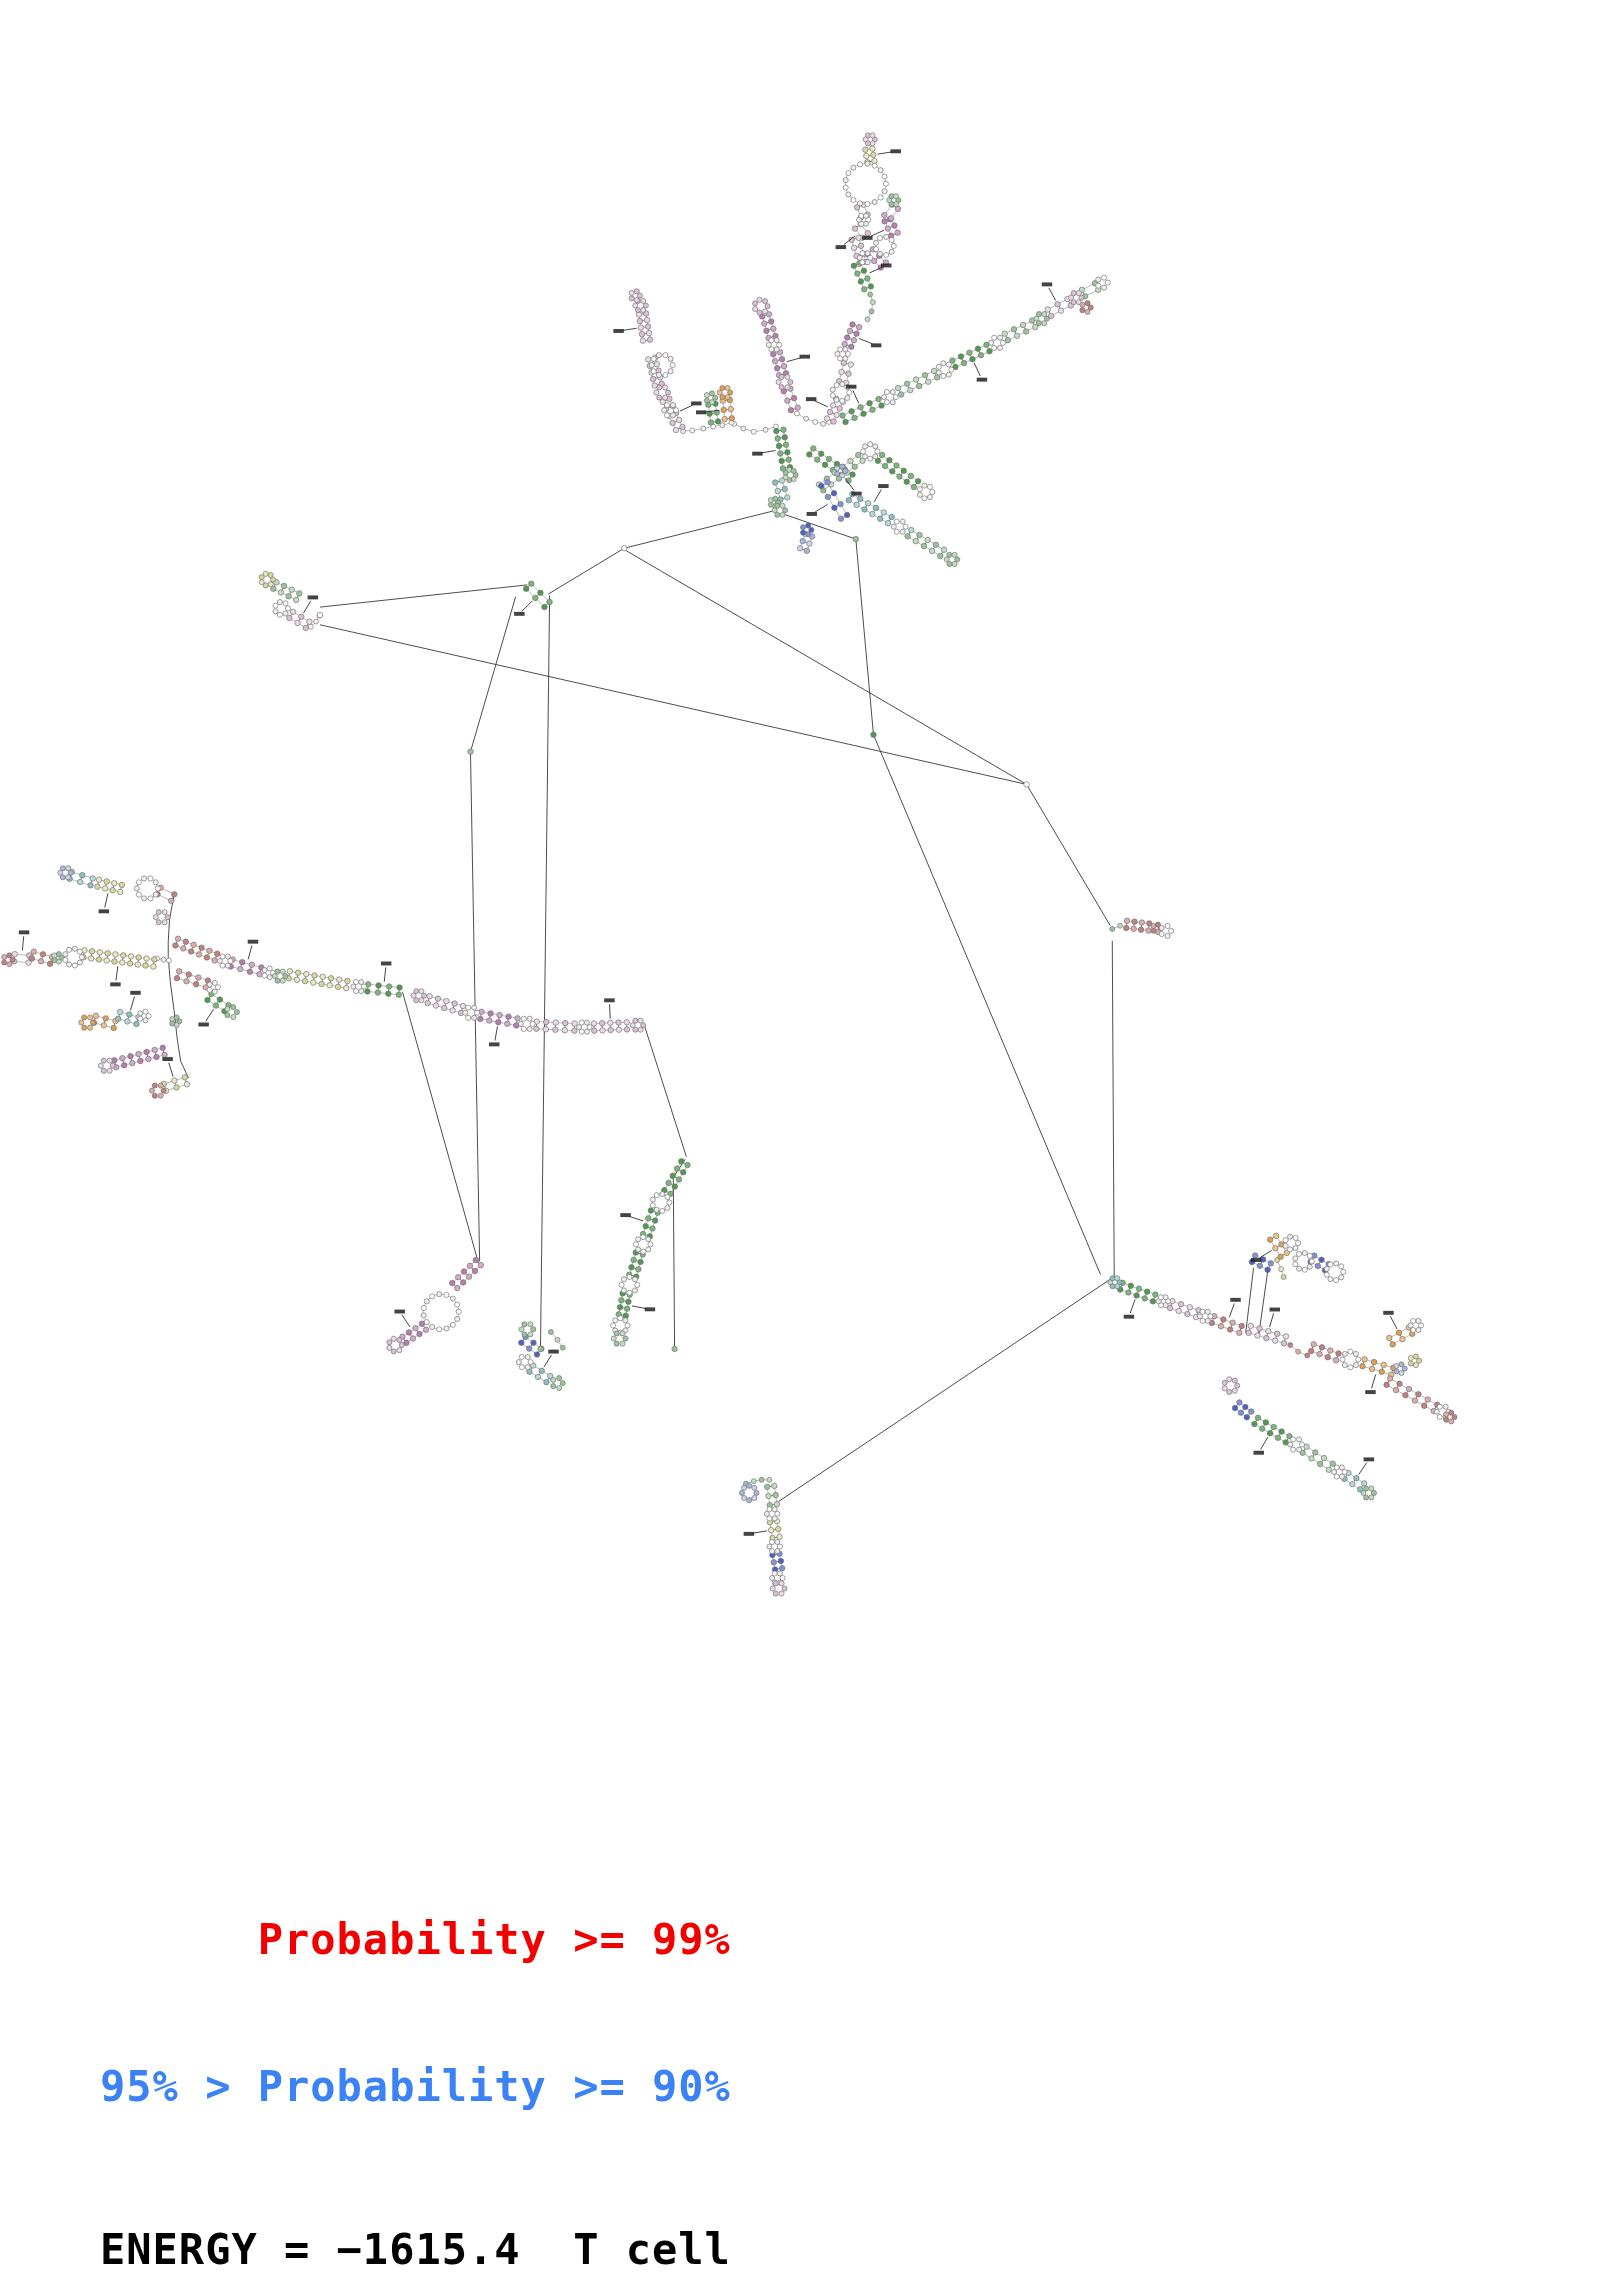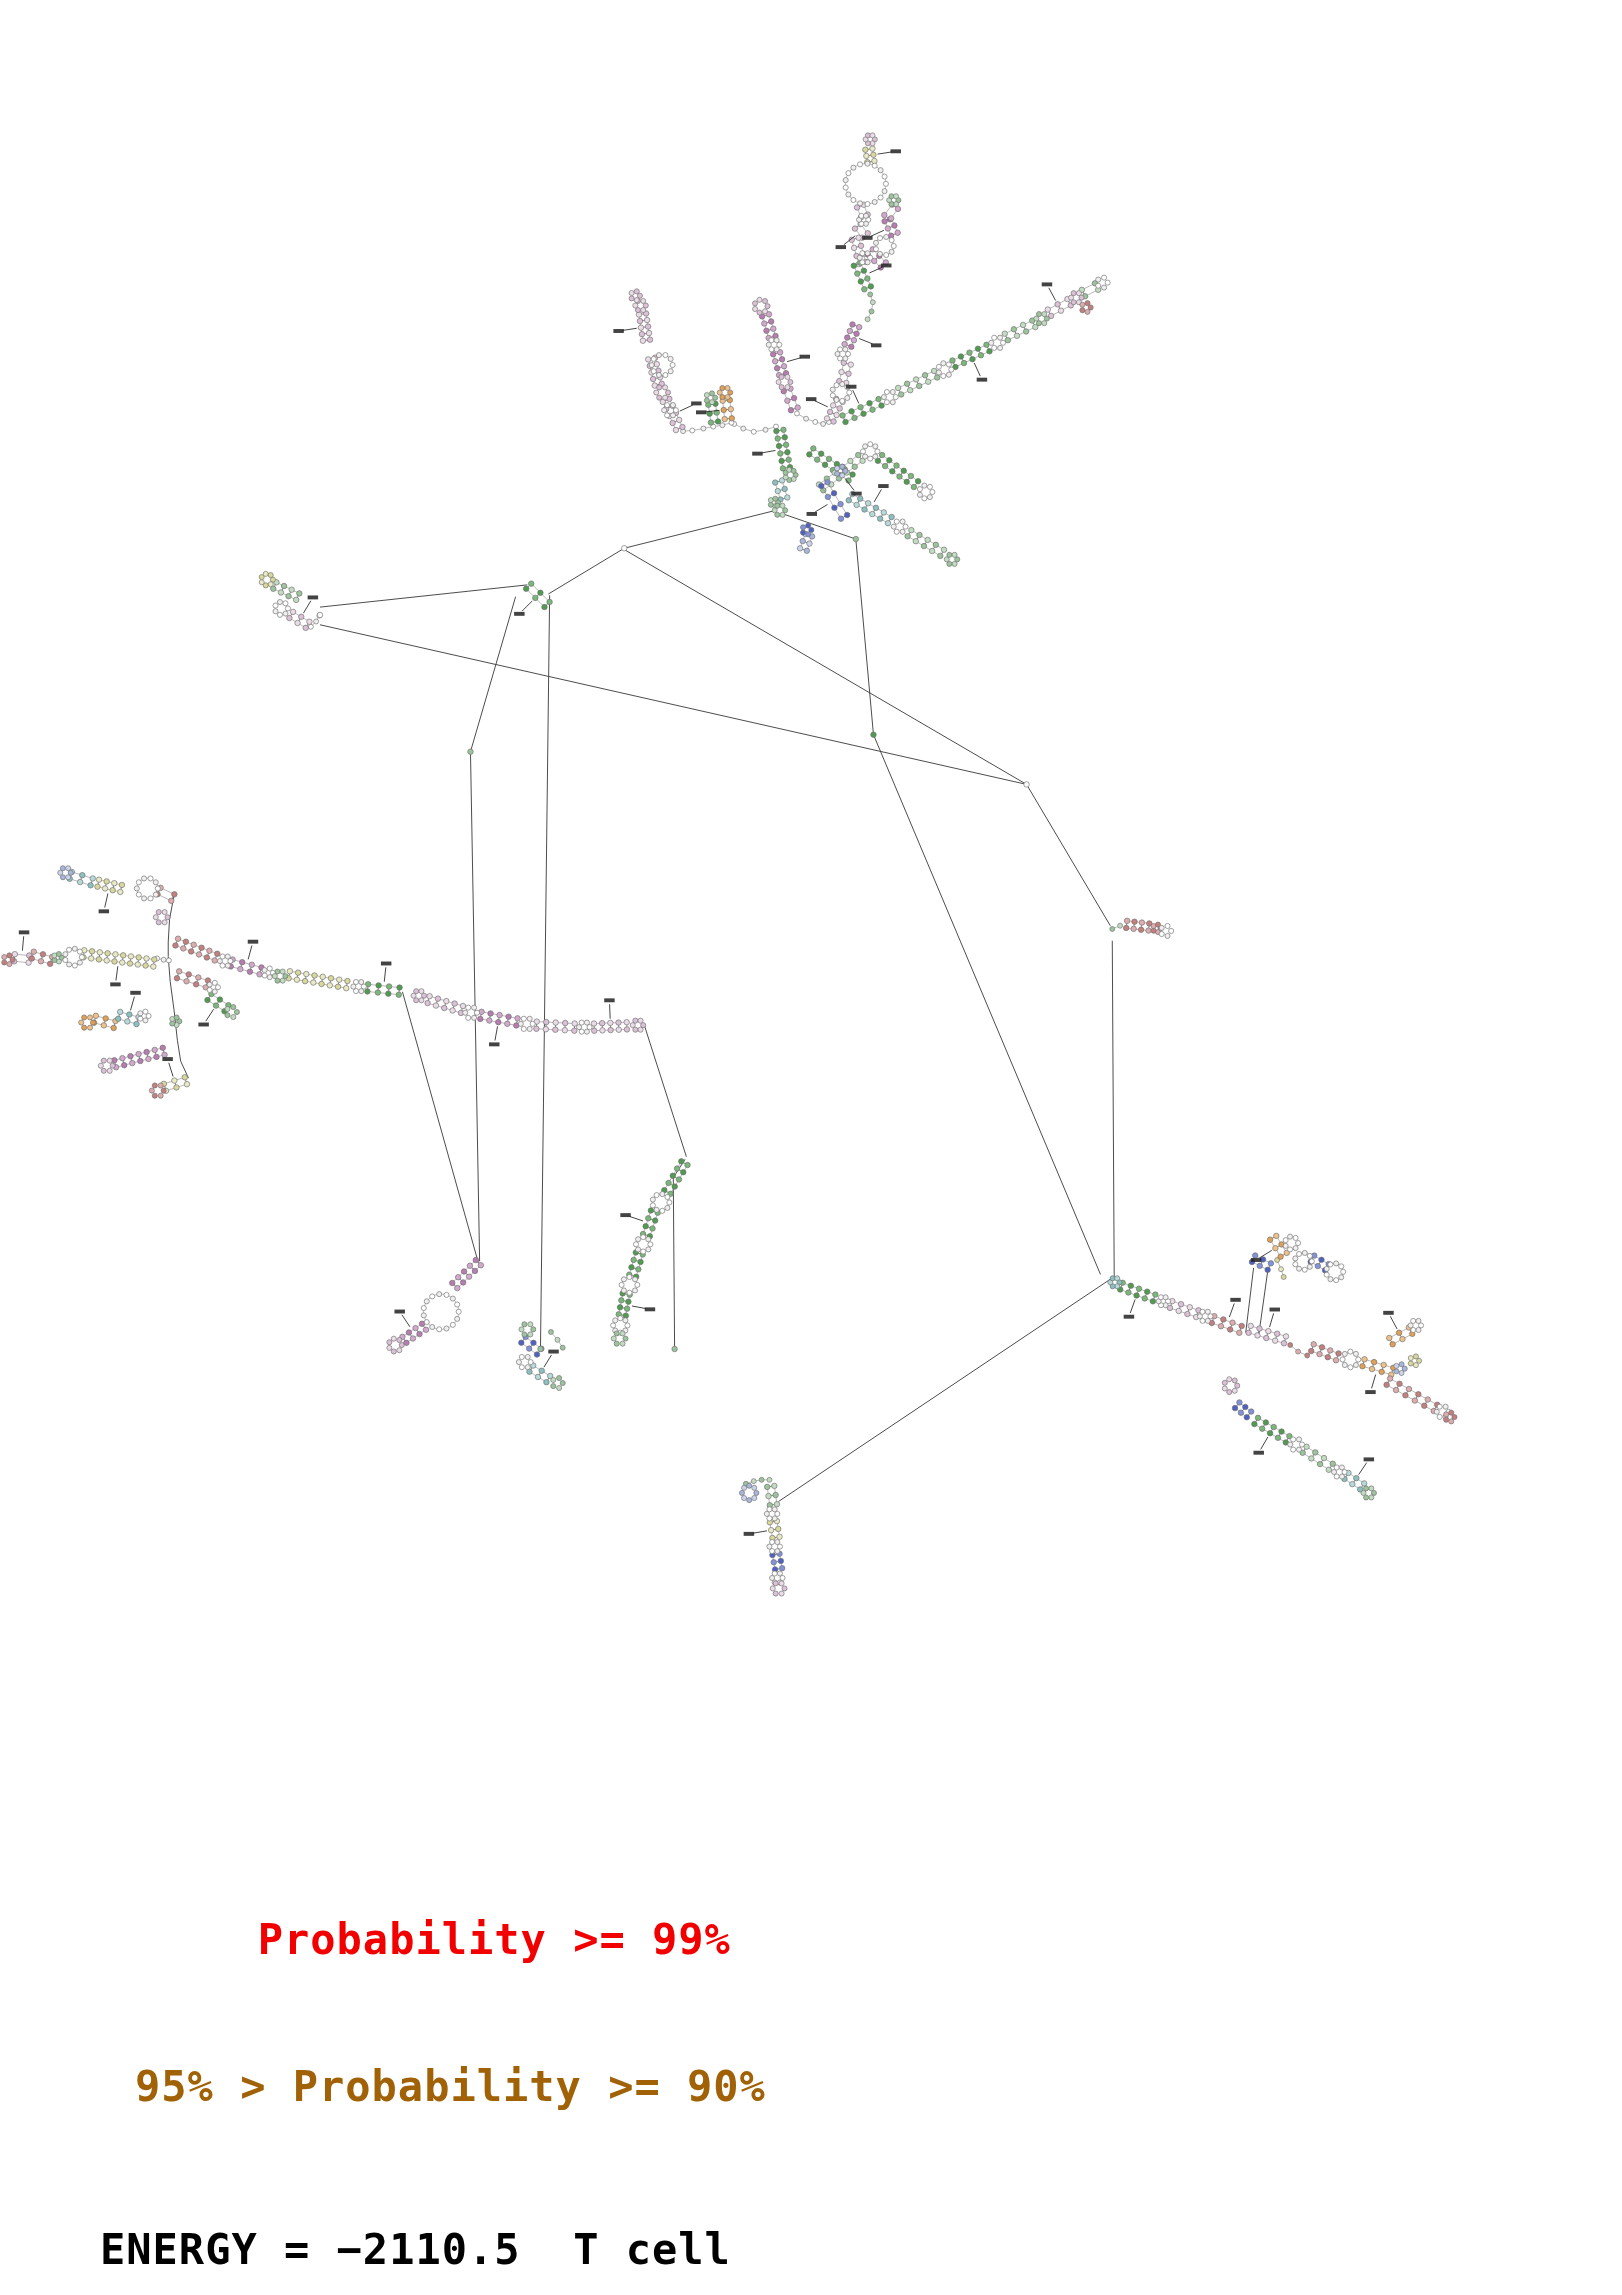--- a/index.html
+++ b/index.html
@@ -1976,24 +1976,24 @@
         <rect x="1915.8451589790366" y="2217.5511560359373" width="16" height="6" fill="#222222" opacity="0.85"></rect>
         <line x1="2076.6564023547025" y1="2254.0153964679457" x2="2088.8598066716577" y2="2235.7102899925135" stroke="#333333" stroke-width="1.4"></line>
         <rect x="2084.188007849009" y="2227.7179882264863" width="16" height="6" fill="#222222" opacity="0.85"></rect>
         <line x1="1172.1632729140142" y1="2339.972787847664" x2="1150.462606589707" y2="2343.589565568382" stroke="#333333" stroke-width="1.4"></line>
         <rect x="1136.5442430467142" y="2341.575959492214" width="16" height="6" fill="#222222" opacity="0.85"></rect>
       </g>
   </svg>
 
   <div id="legend">
     <div class="legend-row" style="color: rgb(242, 0, 0);">      Probability &gt;= 99%</div>
-    <div class="legend-row" style="color: #a16207; margin-left: 35px;">95% &gt; Probability &gt;= 90%</div>
+    <div class="legend-row" style="color: #3b82f6;">95% &gt; Probability &gt;= 90%</div>
     
     
     
     
     
   </div>
 
-  <div id="energy-line" style="color: rgb(0, 0, 0);">ENERGY = −2110.5  T cell</div>
+  <div id="energy-line" style="color: rgb(0, 0, 0);">ENERGY = −1615.4  T cell</div>
 
 </div>
 
 
 </body></html>

